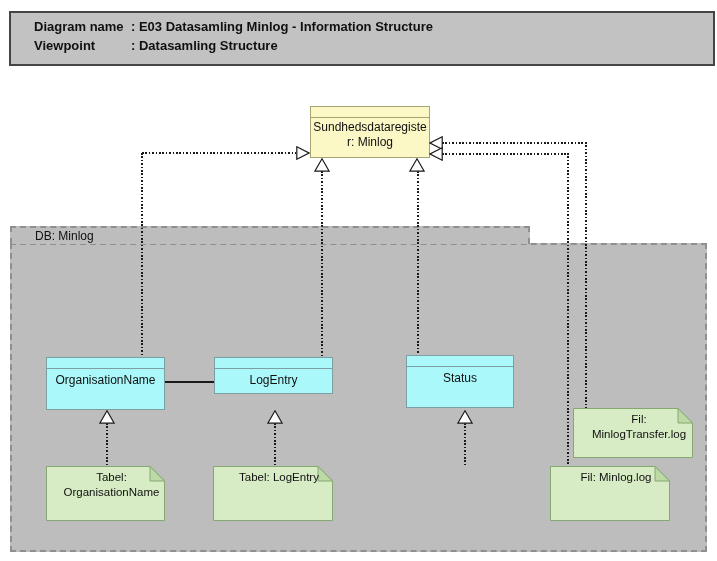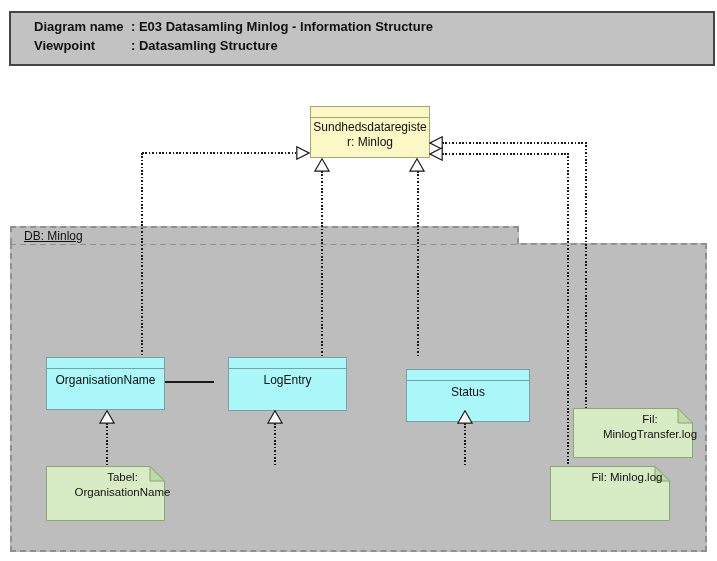--- a/index.html
+++ b/index.html
@@ -19,37 +19,37 @@
        background:var(--header-fill);border:2px solid var(--header-border);
        padding:4px 0 0 8px;color:var(--text);}
   .hrow{font-size:13px;font-weight:bold;line-height:19px;white-space:pre;padding-left:15px;}
   .hlabel{display:inline-block;width:97px;}
 
   
   .grp-body{position:absolute;left:10px;top:243px;width:693px;height:305px;
        background:var(--group-fill);border:2px dashed var(--group-border);}
   .grp-tab{position:absolute;left:10px;top:226px;width:493px;height:15px;
        background:var(--group-fill);border:2px dashed var(--group-border);border-bottom:none;
-       font-size:12px;color:var(--text);padding:1px 0 0 12px;text-decoration:underline;}
+       font-size:12px;color:var(--text);padding:1px 0 0 23px;}
 
   
   .node{position:absolute;box-sizing:border-box;border:1px solid;color:var(--text);}
   .node .band{height:10px;border-bottom:1px solid;}
   .node .nlabel{text-align:center;padding-top:4px;font-size:12px;line-height:15px;}
   .register{background:var(--register-fill);border-color:var(--register-border);}
   .register .band{border-color:var(--register-border);}
   .register .nlabel{word-break:break-all;padding:2px 1px 0 1px;}
   .entity{background:var(--entity-fill);border-color:var(--entity-border);}
   .entity .band{border-color:var(--entity-border);}
 
   
   .note{position:absolute;}
   .note svg{position:absolute;left:0;top:0;display:block;}
   .note .nlabel{position:absolute;left:0;top:0;width:100%;box-sizing:border-box;
-       text-align:center;font-size:11.5px;line-height:15px;padding:4px 2px 0 14px;color:var(--text);margin-left:11px;}
+       text-align:center;font-size:11.5px;line-height:15px;padding:4px 2px 0 14px;color:var(--text);}
 
   
   .vdot{position:absolute;width:1.6px;
        background-image:repeating-linear-gradient(to bottom,var(--line) 0 1.6px,transparent 1.6px 3.4px);}
   .hdot{position:absolute;height:1.6px;
        background-image:repeating-linear-gradient(to right,var(--line) 0 1.6px,transparent 1.6px 3.4px);}
   .solid{position:absolute;height:2px;background:var(--line);}
   .tri{position:absolute;display:block;}
 </style>
 </head>
@@ -83,35 +83,42 @@
 
   <div class="node entity" style="left:46px;top:357px;width:119px;height:53px">
     <div class="band"></div>
     <div class="nlabel">OrganisationName</div>
   </div>
 
   <div class="node register" style="left:310px;top:106px;width:120px;height:52px">
     <div class="band"></div>
     <div class="nlabel">Sundhedsdataregister: Minlog</div>
   </div>
-  <div class="node entity" style="left:228px;top:357px;width:119px;height:54px">
+  <div class="node entity" style="left:214px;top:357px;width:119px;height:37px">
     <div class="band"></div>
     <div class="nlabel">LogEntry</div>
   </div>
-  <div class="node entity" style="left:406px;top:369px;width:124px;height:53px">
+  <div class="node entity" style="left:406px;top:355px;width:108px;height:53px">
     <div class="band"></div>
     <div class="nlabel">Status</div>
   </div>
 
   <div class="note" style="left:46px;top:466px;width:119px;height:49px">
     <svg width="119" height="55">
       <path d="M0.5,0.5 H104 L118.5,15 V54.5 H0.5 Z" fill="var(--note-fill)" stroke="var(--note-border)"></path>
       <path d="M104,0.5 L104,15 L118.5,15 Z" fill="var(--note-fold)" stroke="var(--note-border)"></path>
     </svg>
     <div class="nlabel">Tabel: OrganisationName</div>
+  </div>
+  <div class="note" style="left:213px;top:466px;width:120px;height:55px">
+    <svg width="120" height="55">
+      <path d="M0.5,0.5 H105 L119.5,15 V54.5 H0.5 Z" fill="var(--note-fill)" stroke="var(--note-border)"></path>
+      <path d="M105,0.5 L105,15 L119.5,15 Z" fill="var(--note-fold)" stroke="var(--note-border)"></path>
+    </svg>
+    <div class="nlabel">Tabel: LogEntry</div>
   </div>
   <div class="note" style="left:550px;top:466px;width:120px;height:45px">
     <svg width="120" height="55">
       <path d="M0.5,0.5 H105 L119.5,15 V54.5 H0.5 Z" fill="var(--note-fill)" stroke="var(--note-border)"></path>
       <path d="M105,0.5 L105,15 L119.5,15 Z" fill="var(--note-fold)" stroke="var(--note-border)"></path>
     </svg>
     <div class="nlabel">Fil: Minlog.log</div>
   </div>
   <div class="note" style="left:573px;top:408px;width:120px;height:50px">
     <svg width="120" height="50">

